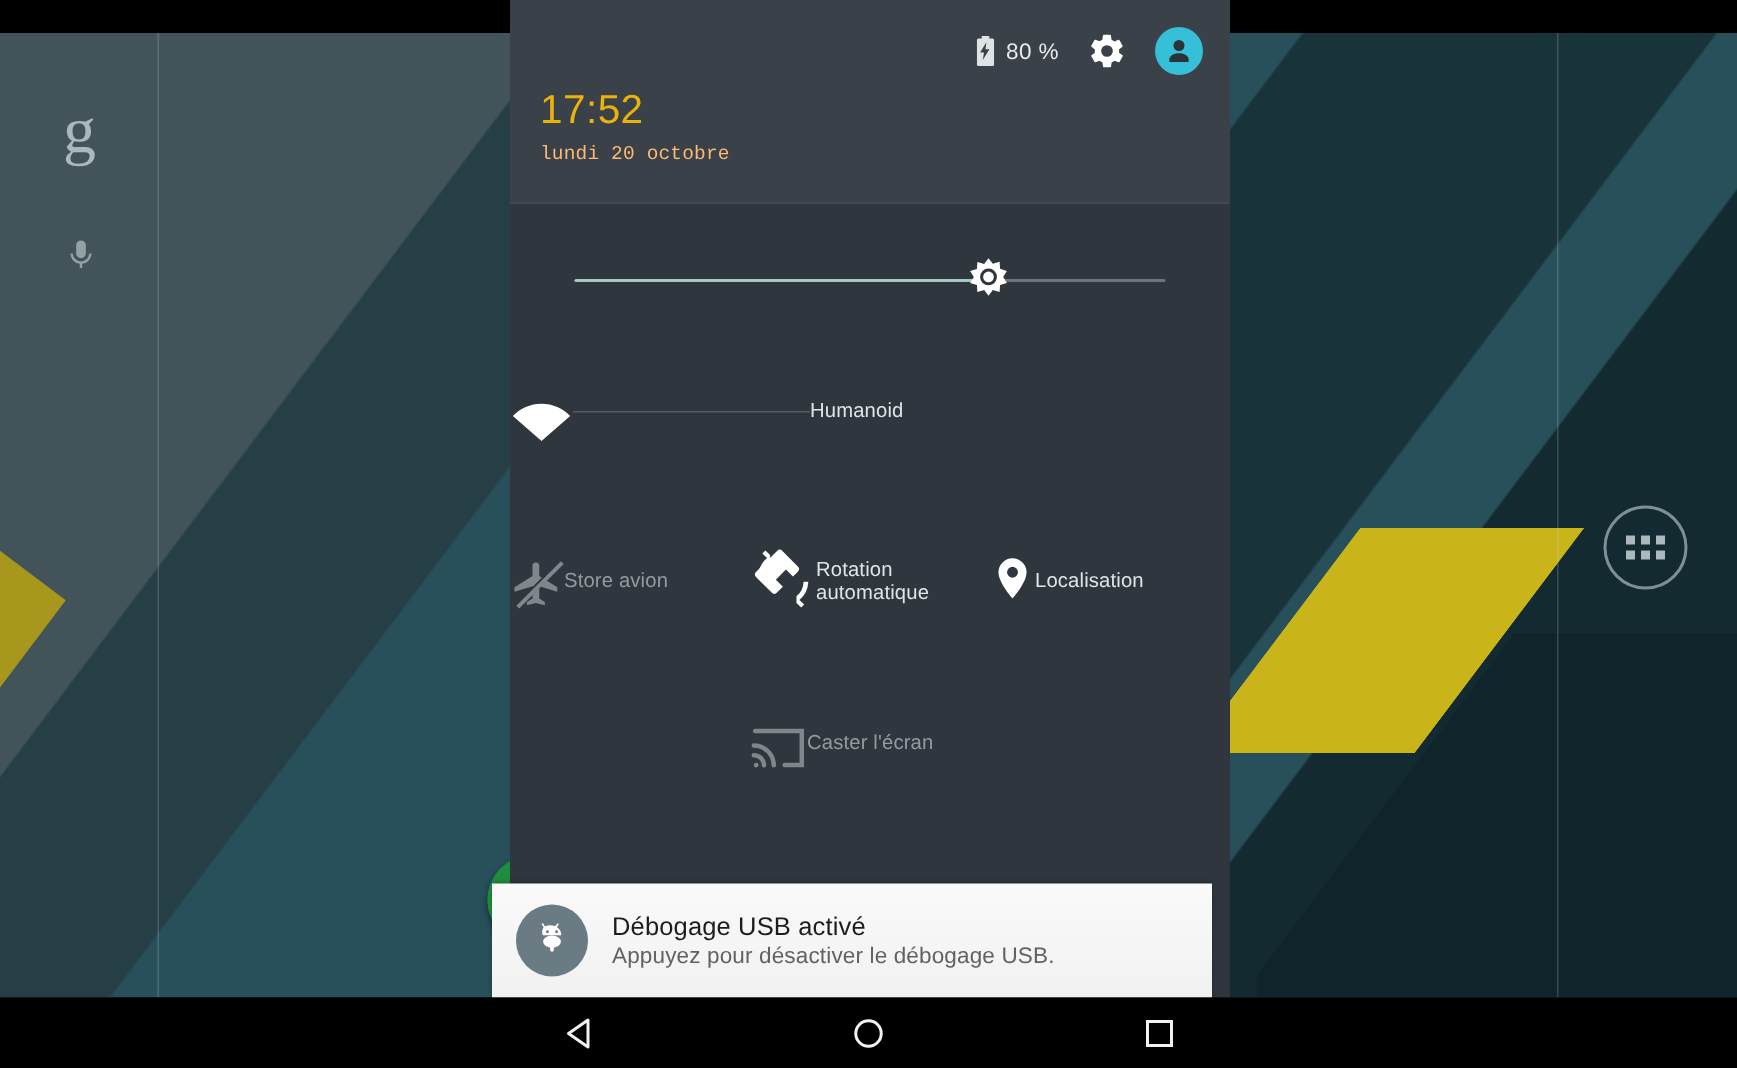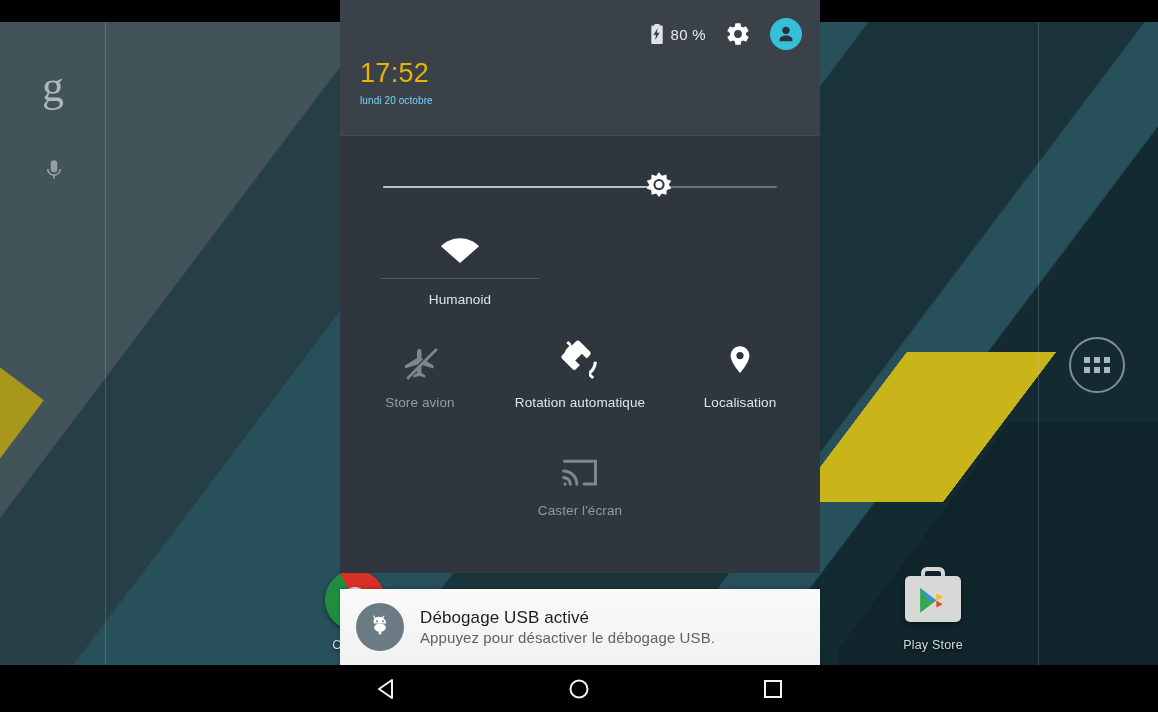--- a/index.html
+++ b/index.html
@@ -104,57 +104,57 @@
                border:4px solid #d7d9d6; border-bottom:none; border-radius:6px 6px 0 0; }
 
   
   #topbar { position:absolute; left:0; top:0; width:1158px; height:22px; background:#000; }
   #navbar { position:absolute; left:0; bottom:0; width:1158px; height:47px; background:#000; }
   .nav-btns { position:absolute; left:0; top:0; width:1158px; height:47px; }
   .nav-btn { position:absolute; top:0; height:47px; width:80px; display:flex; align-items:center; justify-content:center; }
 
   
   #panel {
-    position:absolute; left:340px; top:0; width:480px; height:573px;
+    position:absolute; left:340px; top:0; width:480px; height:665px;
     background:#2f363d; overflow:hidden;
   }
   #qs-header {
     position:relative; height:136px; background:#3a4148;
     border-bottom:1px solid rgba(255,255,255,.05);
   }
   .hdr-icons { position:absolute; right:18px; top:18px; display:flex; align-items:center; gap:18px; }
   .batt-wrap { display:flex; align-items:center; gap:7px; }
   .batt-pct { color:#e8eaec; font-size:15px; letter-spacing:.3px; }
   .gear-btn { width:28px; height:28px; display:flex; align-items:center; justify-content:center; }
   .avatar { width:32px; height:32px; border-radius:50%; background:#35c0d8;
             display:flex; align-items:center; justify-content:center; }
   .clock { position:absolute; left:20px; top:58px; color:#eab308; font-size:27px; font-weight:400; letter-spacing:.3px; }
-  .datetxt { position:absolute; left:20px; top:95px; color:#7dd3fc; font-size:10px; letter-spacing:.1px; }
+  .datetxt { position:absolute; left:20px; top:95px; color:#fdba74; font-size:13px; letter-spacing:.1px;font-family:Liberation Mono, monospace; }
 
   
   .bright-row { position:relative; height:72px; }
   .track { position:absolute; left:43px; top:50px; width:394px; height:2px; background:#6d757b; border-radius:2px; }
   .track-fill { position:absolute; left:0; top:0; height:2px; background:#a7c8c3; border-radius:2px; }
   .thumb { position:absolute; top:-16px; width:34px; height:34px; margin-left:-17px; }
 
   
   .tiles-2 { display:grid; grid-template-columns:1fr 1fr; }
   .tiles-3 { display:grid; grid-template-columns:1fr 1fr 1fr; }
-  .tile { position:relative; height:118px; display:flex; flex-direction:column; align-items:center; }
+  .tile { position:relative; height:118px; display:flex; flex-direction:row; align-items:center; }
   .tile.small { height:108px; }
   .tile-icon { height:56px; display:flex; align-items:flex-end; justify-content:center; }
   .tile-rule { width:158px; height:1px; background:rgba(255,255,255,.18); margin-top:14px; }
   .tile-label { margin-top:13px; font-size:13.5px; letter-spacing:.1px; }
   .on  { color:#dfe4e7; }
   .off { color:#939ba1; }
   .ico-on  { fill:#ffffff; }
 
   
   #notif {
-    position:absolute; left:340px; top:589px; width:480px; height:76px;
+    position:absolute; left:328px; top:589px; width:480px; height:76px;
     background:linear-gradient(180deg,#fafafa 0%, #f1f1f1 100%);
     display:flex; align-items:center; padding:0 16px; gap:16px;
     box-shadow:0 -1px 3px rgba(0,0,0,.25);
   }
   .notif-ic { width:48px; height:48px; border-radius:50%; background:#6b7b84;
               display:flex; align-items:center; justify-content:center; flex:none; }
   .notif-title { font-size:17px; color:#1d1d1d; letter-spacing:.1px; }
   .notif-sub { font-size:15px; color:#626262; margin-top:1px; letter-spacing:.1px; }
 </style>
 </head>
@@ -195,33 +195,20 @@
 
     <div class="dock-item" style="left:300px; top:542px;">
       <div class="dock-icon">
         <div class="cr-circle"></div>
         <div class="cr-inner"></div>
         <div class="cr-blue"></div>
       </div>
       <div class="dock-label">Chrome</div>
     </div>
 
-    <div class="dock-item" style="left:878px; top:542px;">
-      <div class="dock-icon">
-        <div class="ps-handle"></div>
-        <div class="ps-bag"></div>
-        <svg style="position:absolute;left:20px;top:23px;" viewBox="0 0 24 26" width="26" height="28">
-          <path d="M1 1 L16 12.5 L1 24 Z" fill="#34a853"></path>
-          <path d="M1 1 L16 12.5 L9 12.5 Z" fill="#4285f4"></path>
-          <path d="M16 12.5 L22 16 L16 19 Z" fill="#ea4335"></path>
-          <path d="M16 6 L22 9.5 L16 12.5 Z" fill="#fbbc05"></path>
-        </svg>
-      </div>
-      <div class="dock-label">Play Store</div>
-    </div>
   </div>
 
   <div id="topbar"></div>
 
   <div id="panel">
 
     <div id="qs-header">
       <div class="hdr-icons">
         <div class="batt-wrap">
           <svg width="14" height="20" viewBox="0 0 14 20">

